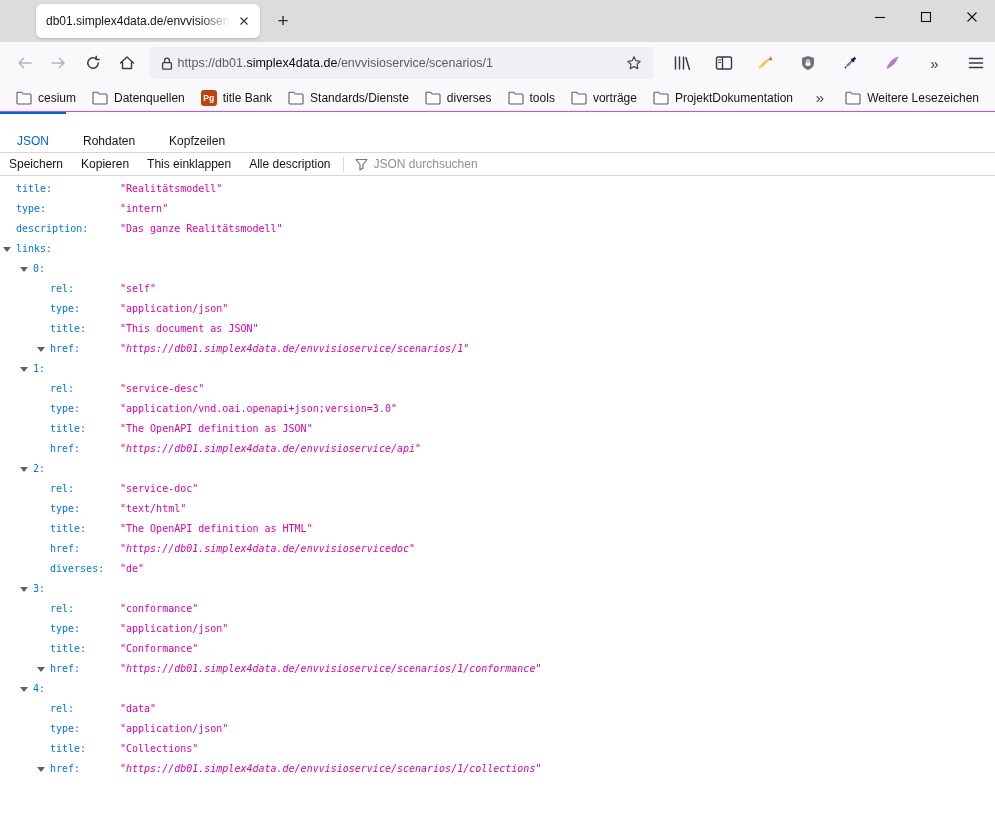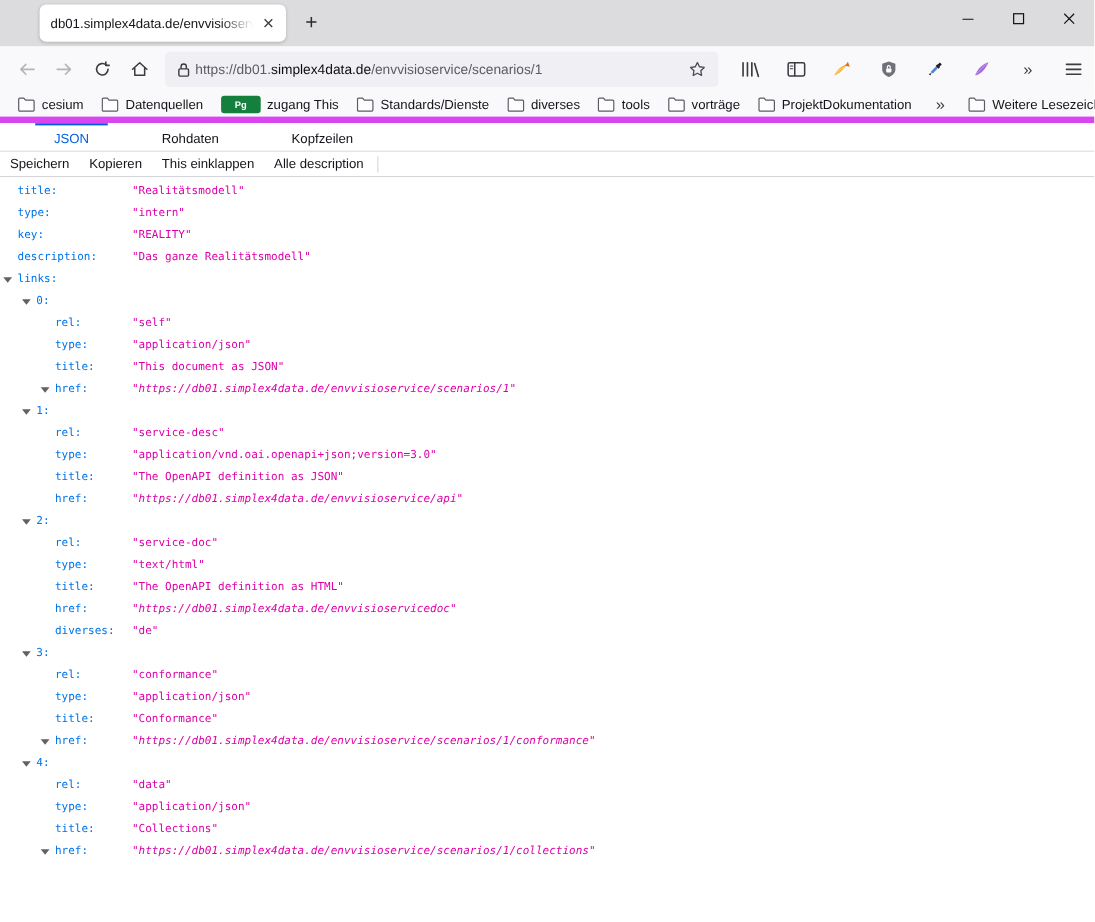--- a/index.html
+++ b/index.html
@@ -17,31 +17,31 @@
   .toolbar { height:42px; background:#f9f9fb; display:flex; align-items:center; padding:0 8px; }
   .nav-btn { width:32px; height:32px; display:flex; align-items:center; justify-content:center; border-radius:4px; margin:0 1px; }
   .urlbar { width:505px; height:32px; margin-left:6px; background:#f0f0f4; border-radius:4px; display:flex; align-items:center; padding:0 8px 0 10px; font-size:12.5px; }
   .url-text { flex:1; white-space:nowrap; overflow:hidden; margin-left:4px; }
   .url-dim { color:#5b5b66; }
   .url-domain { color:#0c0c0d; }
   .icon-row { display:flex; align-items:center; margin-left:18px; gap:20px; }
   .icon-btn { width:22px; height:22px; display:flex; align-items:center; justify-content:center; }
   .chev { font-size:15px; color:#3b3b40; letter-spacing:-1px; }
 
-  .bookmarksbar { height:28px; background:#f9f9fb; border-bottom:6px solid #d946ef; display:flex; align-items:center; padding:0 8px; font-size:12px; }
+  .bookmarksbar { height:28px; background:#f9f9fb; border-bottom:1px solid #d946ef; display:flex; align-items:center; padding:0 8px; font-size:12px; }
   .bm { display:flex; align-items:center; gap:6px; padding:3px 8px; border-radius:3px; white-space:nowrap; }
   .bm .pg-badge { display:none; }
   .bm.icon-pg .pg-badge { display:flex; }
-  .pg-badge { width:36px; height:16px; background:#15803d; color:#fff; border-radius:3px; align-items:center; justify-content:center; font-size:8.5px; font-weight:bold;text-align:right; }
+  .pg-badge { width:16px; height:16px; background:#c2410c; color:#fff; border-radius:3px; align-items:center; justify-content:center; font-size:8.5px; font-weight:bold;text-align:right; }
   .bm-right { margin-left:auto; display:flex; align-items:center; }
   .bm-chevron { font-size:15px; color:#3b3b40; padding:0 14px; letter-spacing:-1px; }
 
   
   .vtabs { display:flex; border-bottom:1px solid #d7d7db; background:#fff; font-size:12px; }
-  .vtab { padding:5px 17px 4px 17px; border-top:2px solid transparent; color:#15141a;margin-left:32px; }
+  .vtab { padding:20px 17px 4px 17px; border-top:2px solid transparent; color:#15141a; }
   .vtab.active { color:#0061e0; border-top-color:#0061e0; }
 
   .vtoolbar { display:flex; align-items:center; border-bottom:1px solid #d7d7db; background:#fff; font-size:12px; height:23px; }
   .vbtn { padding:3px 9px; color:#15141a; white-space:nowrap; }
   .vsep { width:1px; height:15px; background:#d7d7db; margin:0 3px; }
   .vsearch { display:flex; align-items:center; gap:6px; padding-left:8px; flex:1; }
   .vsearch input { border:none; outline:none; background:transparent; font-size:12px; font-family:"Liberation Sans",sans-serif; width:300px; color:#15141a; }
   .vsearch input::placeholder { color:#8f8f9d; }
 
   
@@ -184,21 +184,21 @@
     <div class="bm icon-folder">
       <svg class="folder-icon" width="16" height="14" viewBox="0 0 16 14">
         <path d="M1 2.2 a1 1 0 0 1 1 -1 h3.6 l1.6 1.8 H14 a1 1 0 0 1 1 1 V12 a1 1 0 0 1 -1 1 H2 a1 1 0 0 1 -1 -1 z" fill="#fdfdfd" stroke="#5b5b66" stroke-width="1.1"></path>
       </svg>
 
       <span>Datenquellen</span>
     </div>
     <div class="bm icon-pg">
 
       <span class="pg-badge">Pg</span>
-      <span>zugang This</span>
+      <span>title Bank</span>
     </div>
     <div class="bm icon-folder">
       <svg class="folder-icon" width="16" height="14" viewBox="0 0 16 14">
         <path d="M1 2.2 a1 1 0 0 1 1 -1 h3.6 l1.6 1.8 H14 a1 1 0 0 1 1 1 V12 a1 1 0 0 1 -1 1 H2 a1 1 0 0 1 -1 -1 z" fill="#fdfdfd" stroke="#5b5b66" stroke-width="1.1"></path>
       </svg>
 
       <span>Standards/Dienste</span>
     </div>
     <div class="bm icon-folder">
       <svg class="folder-icon" width="16" height="14" viewBox="0 0 16 14">
@@ -250,37 +250,38 @@
       <span>Kopfzeilen</span>
     </div>
 </div>
 
 <div class="vtoolbar">
   <span class="vbtn">Speichern</span>
     <span class="vbtn">Kopieren</span>
     <span class="vbtn">This einklappen</span>
     <span class="vbtn">Alle description</span>
   <span class="vsep"></span>
+  <div class="vsearch">
+    <svg width="13" height="13" viewBox="0 0 13 13">
+        <path d="M1 1.5 h11 L8 6.5 V10 L5 12 V6.5 z" fill="none" stroke="#73737f" stroke-width="1.2" stroke-linejoin="round"></path>
+      </svg>
+    <input type="text" placeholder="JSON durchsuchen" style="">
+  </div>
 </div>
 
 <div class="json">
   <div class="row">
       
       <span class="k" style="left: 16px;">title:</span>
       <span class="v">"Realitätsmodell"</span>
     </div>
     <div class="row">
       
       <span class="k" style="left: 16px;">type:</span>
       <span class="v">"intern"</span>
-    </div>
-    <div class="row">
-      
-      <span class="k" style="left: 16px;">key:</span>
-      <span class="v">"REALITY"</span>
     </div>
     <div class="row">
       
       <span class="k" style="left: 16px;">description:</span>
       <span class="v">"Das ganze Realitätsmodell"</span>
     </div>
     <div class="row has-arrow">
       <span class="arrow" style="left: 3px;"></span>
       <span class="k" style="left: 16px;">links:</span>
       <span class="v"></span>

